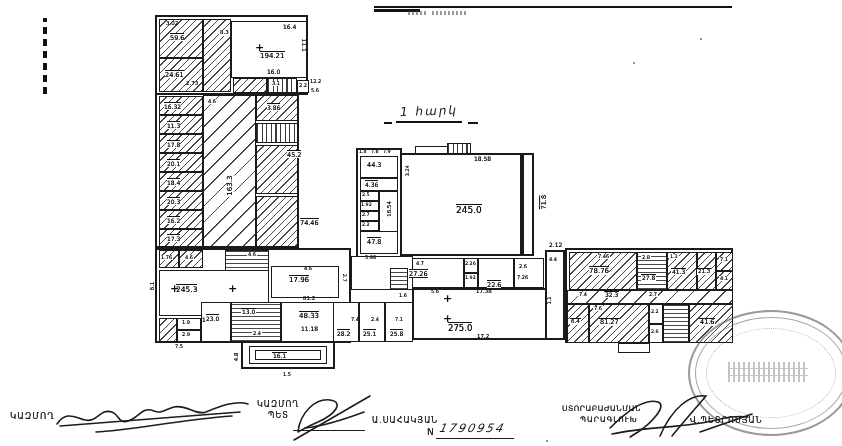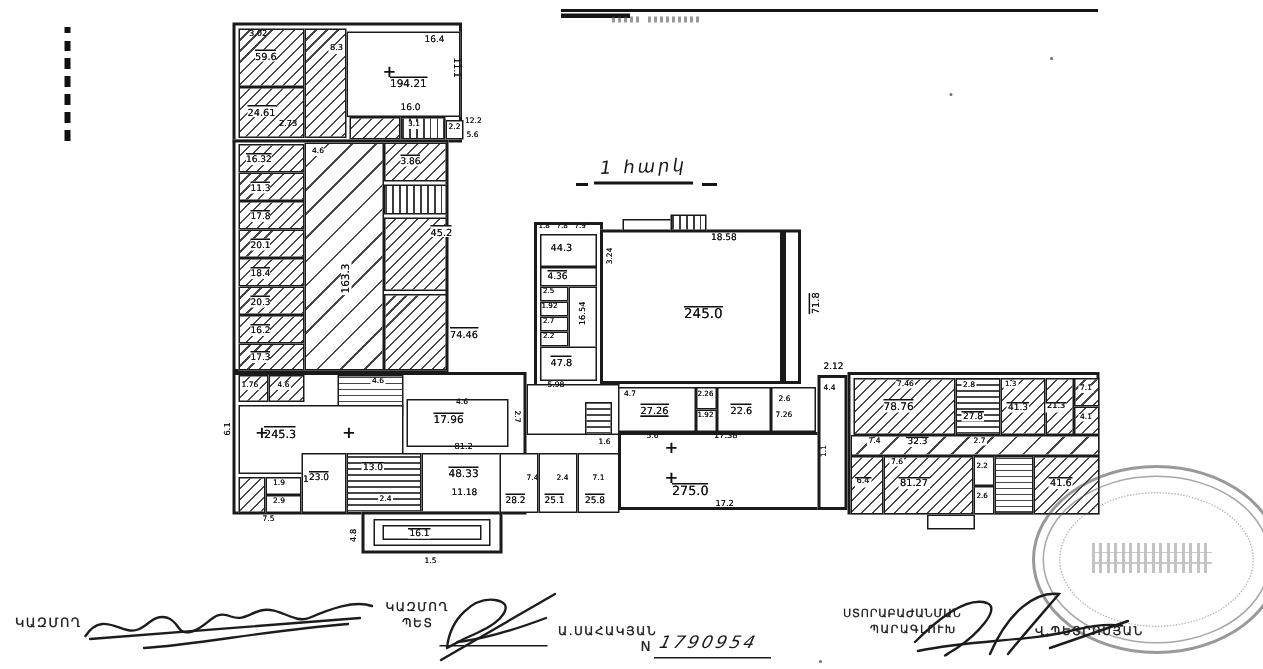--- a/index.html
+++ b/index.html
@@ -202,25 +202,25 @@
       <div class="lbl" style="left: 362px; top: 212px; font-size: 4.8px;">2.7</div>
       <div class="lbl" style="left: 362px; top: 222px; font-size: 4.8px;">2.2</div>
       <div class="lbl" style="left: 382px; top: 206px; font-size: 5.5px; transform: rotate(-90deg);">16.54</div>
       <div class="lbl ov" style="left: 367px; top: 237px; font-size: 6.5px;">47.8</div>
       <div class="lbl" style="left: 365px; top: 255px; font-size: 5px;">5.98</div>
       <div class="lbl" style="left: 474px; top: 156px; font-size: 6px;">18.58</div>
       <div class="lbl" style="left: 402px; top: 168px; font-size: 5px; transform: rotate(-90deg);">3.24</div>
       <div class="lbl ov" style="left: 456px; top: 204px; font-size: 9px;">245.0</div>
       <div class="lbl ov" style="left: 536px; top: 198px; font-size: 6.5px; transform: rotate(-90deg);">71.8</div>
       <div class="lbl" style="left: 549px; top: 242px; font-size: 6px;">2.12</div>
-      <div class="lbl ov" style="left: 427px; top: 269px; font-size: 6.5px; text-decoration: underline;">27.26</div>
+      <div class="lbl ov" style="left: 409px; top: 269px; font-size: 6.5px; text-decoration: underline;">27.26</div>
       <div class="lbl" style="left: 416px; top: 261px; font-size: 5px;">4.7</div>
       <div class="lbl" style="left: 465px; top: 261px; font-size: 4.8px;">2.26</div>
       <div class="lbl" style="left: 465px; top: 275px; font-size: 4.8px;">1.92</div>
-      <div class="lbl ov" style="left: 487px; top: 269px; font-size: 6.5px;">22.6</div>
+      <div class="lbl ov" style="left: 487px; top: 280px; font-size: 6.5px;">22.6</div>
       <div class="lbl" style="left: 519px; top: 264px; font-size: 5px;">2.6</div>
       <div class="lbl" style="left: 517px; top: 275px; font-size: 5px;">7.26</div>
       <div class="lbl" style="left: 431px; top: 289px; font-size: 5px;">5.6</div>
       <div class="lbl" style="left: 399px; top: 293px; font-size: 5px;">1.6</div>
       <div class="lbl" style="left: 476px; top: 289px; font-size: 5.5px;">17.38</div>
       <div class="lbl ov" style="left: 448px; top: 322px; font-size: 8.5px;">275.0</div>
       <div class="lbl" style="left: 477px; top: 334px; font-size: 5.5px;">17.2</div>
       <div class="lbl" style="left: 549px; top: 257px; font-size: 5px;">4.4</div>
       <div class="lbl" style="left: 546px; top: 298px; font-size: 5px; transform: rotate(-90deg);">1.1</div>
       <div class="lbl chip" style="left: 597px; top: 254px; font-size: 5px;">7.46</div>

